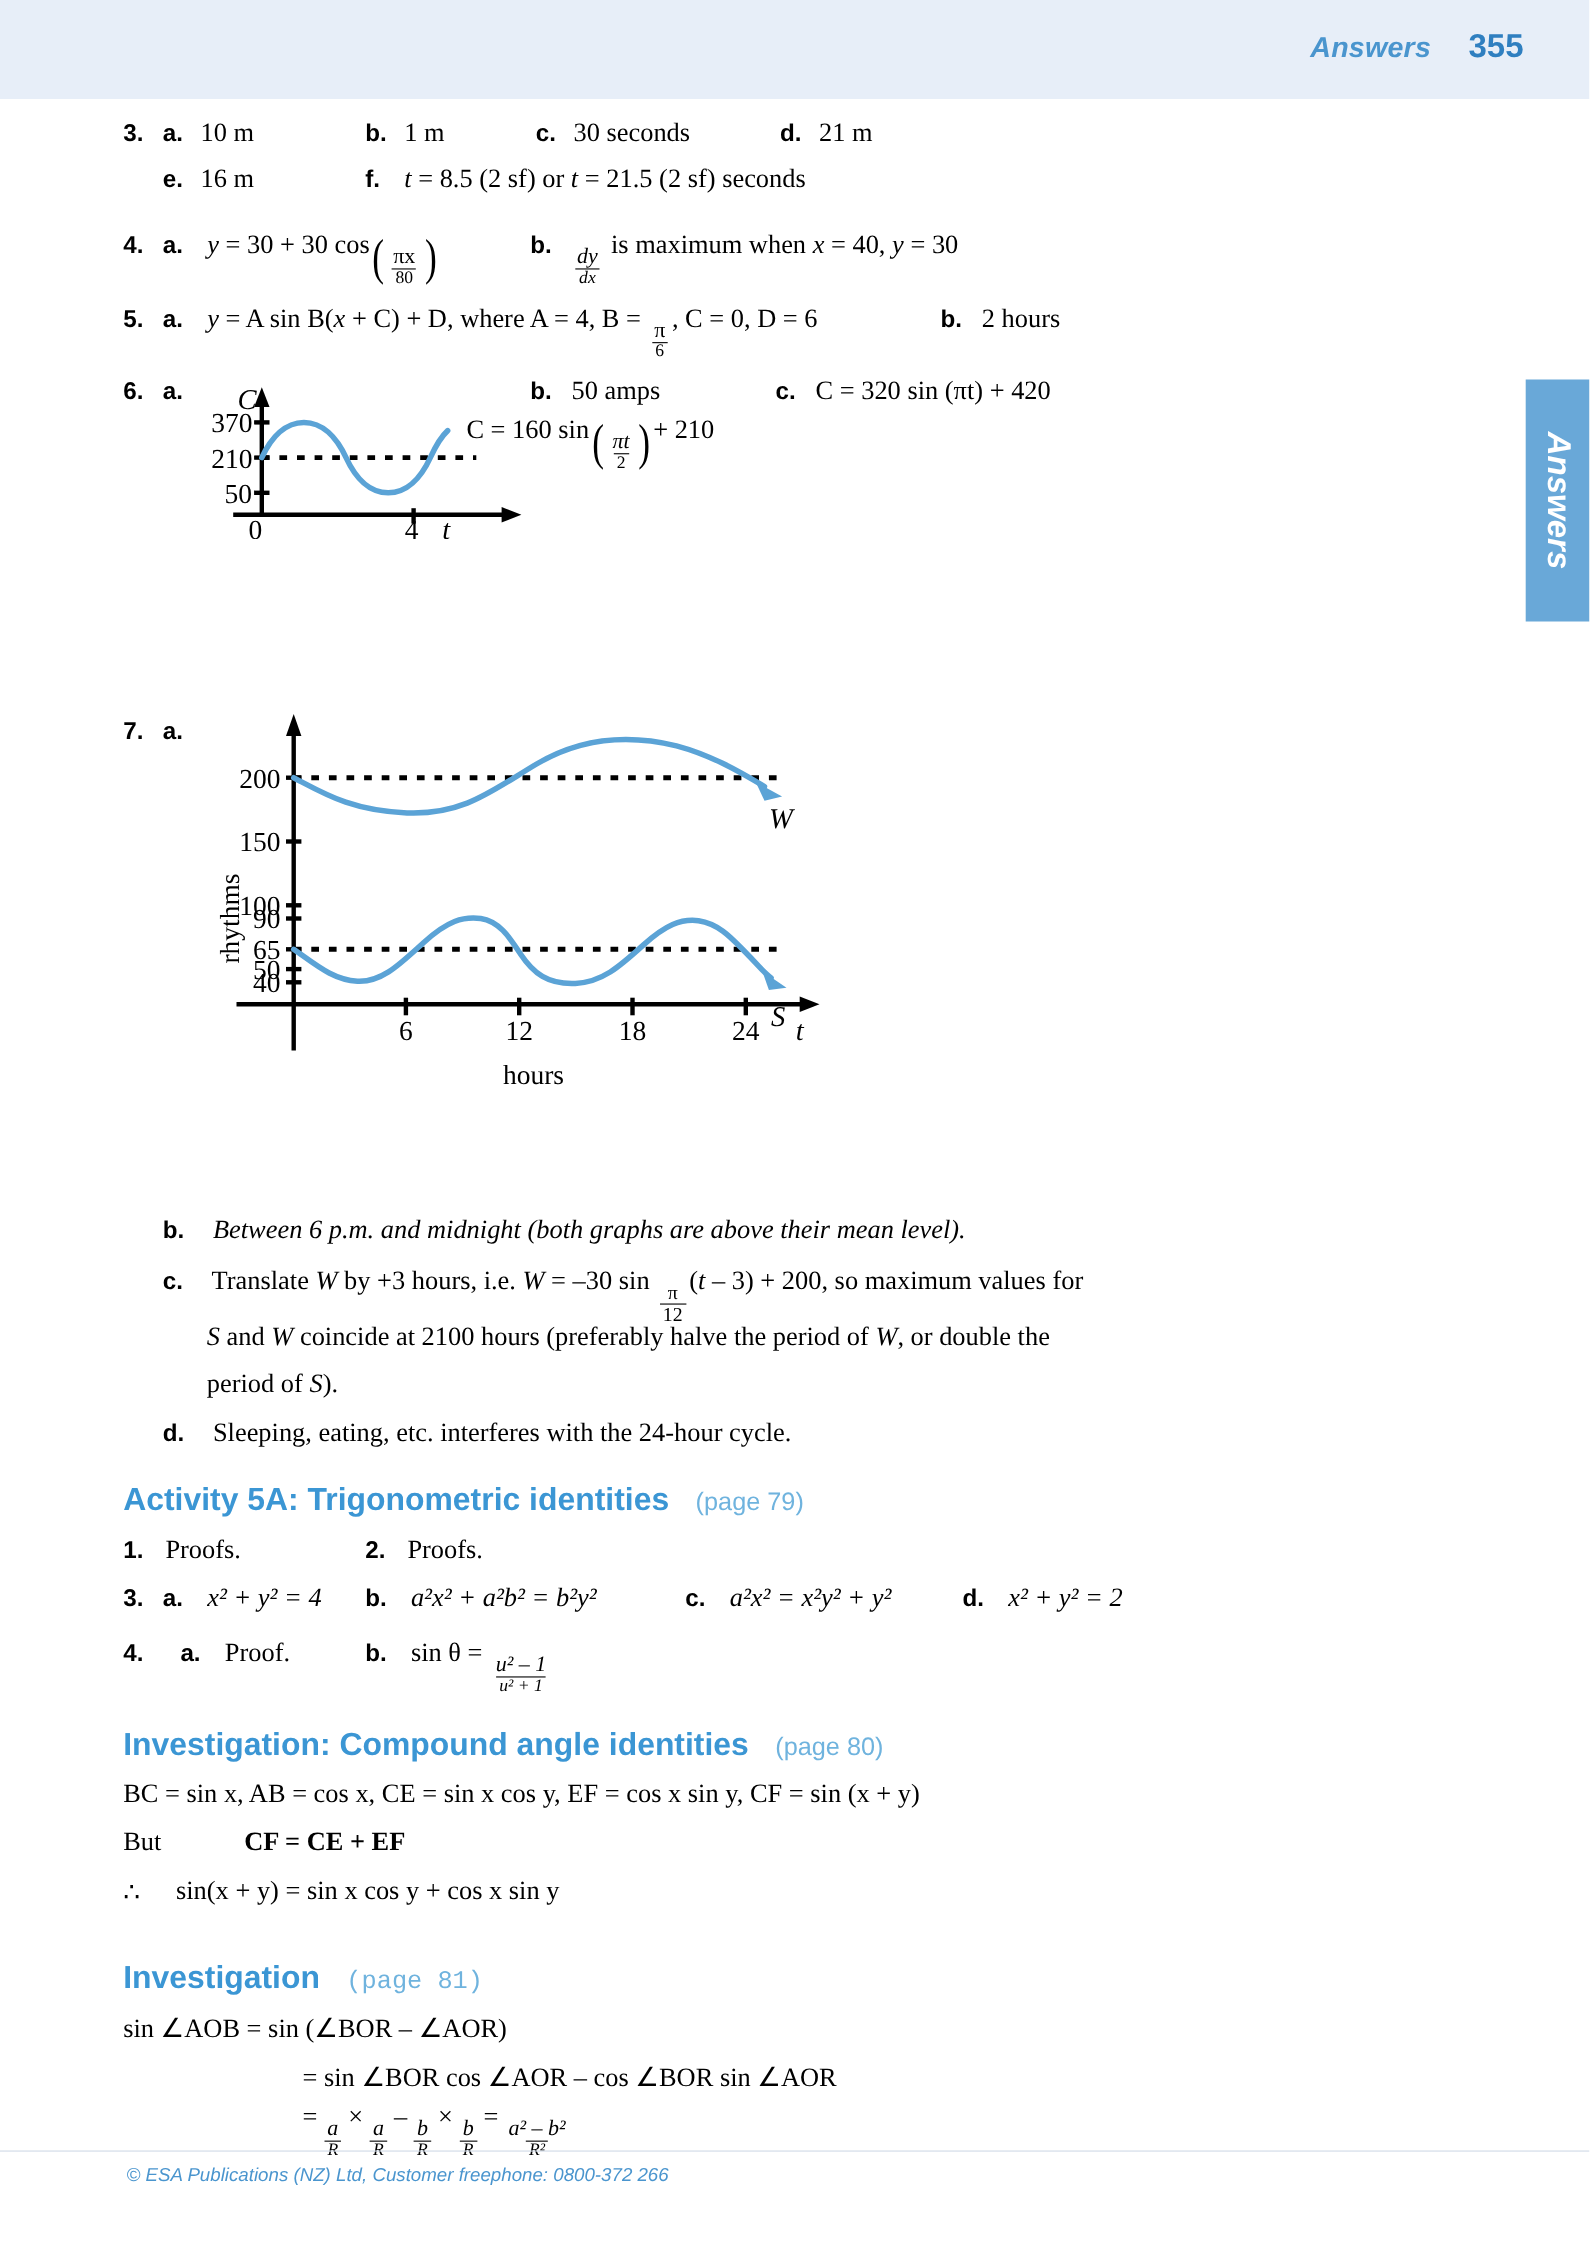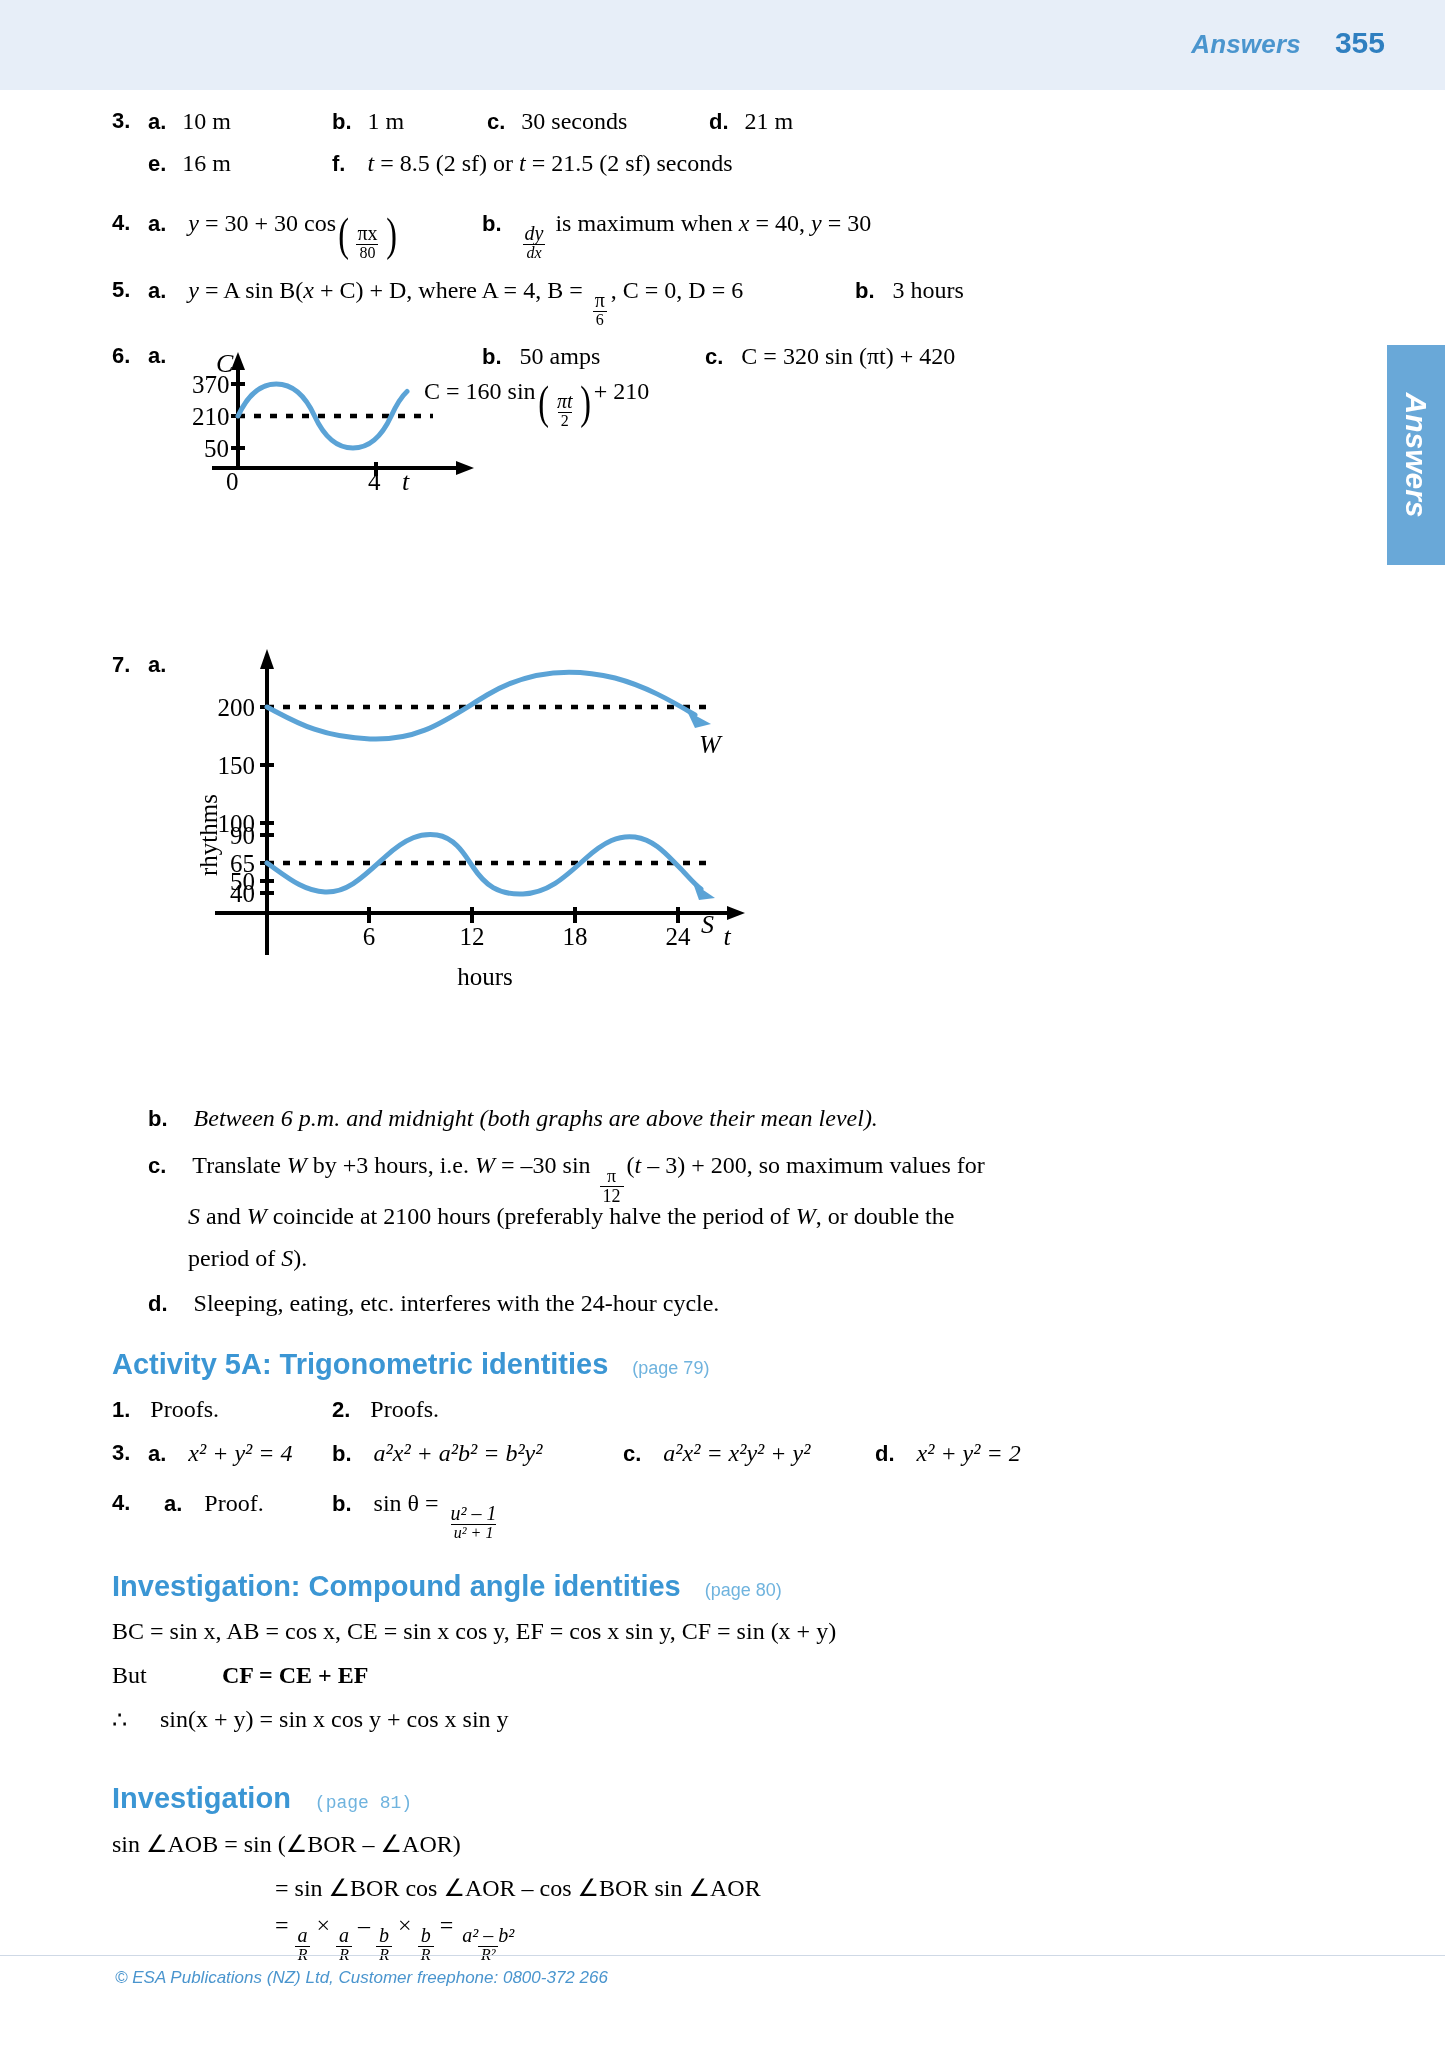--- a/index.html
+++ b/index.html
@@ -66,21 +66,21 @@
     vertical-align:-0.42em; font-weight:300; transform:scaleX(.7);
   }
 
   
   .sec-head{
     font-family:"Liberation Sans", sans-serif;
     font-weight:700; font-size:29px; color:#3b96d4;
   }
   .sec-page{
     font-family:"Liberation Sans", sans-serif;
-    font-weight:400; font-size:18px; color:#6fb3de;
+    font-weight:400; font-size:23px; color:#6fb3de;
   }
 
   
   .footer-rule{
     position:absolute; left:0; top:1955px; width:1445px; height:1px; background:#cfd9e6;
   }
   .footer-txt{
     position:absolute; left:115px; top:1968px;
     font-family:"Liberation Sans", sans-serif;
     font-style:italic; font-size:17px; color:#4a95ce;
@@ -160,21 +160,21 @@
 </div>
 <div class="abs" style="left:148px; top:277px;">
   <span class="letter">a.</span>
   <span class="txt it" style="margin-left:18px;">y</span><span class="txt"> = A sin B(</span><span class="txt it">x</span><span class="txt"> + C) + D, where A = 4, B = </span><span class="frac">
       <span class="num">π</span>
       <span class="den">6</span>
     </span><span class="txt">, C = 0, D = 6</span>
 </div>
 <div class="abs" style="left:855px; top:277px;">
   <span class="letter">b.</span>
-  <span class="txt" style="margin-left:14px;">3 hours</span>
+  <span class="txt" style="margin-left:14px;">2 hours</span>
 </div>
 
 <div class="abs" style="left:112px; top:343px;">
   <span class="qnum">6.</span>
 </div>
 <div class="abs" style="left:148px; top:343px;">
   <span class="letter">a.</span>
 </div>
 <div class="abs" style="left:482px; top:343px;">
   <span class="letter">b.</span>

